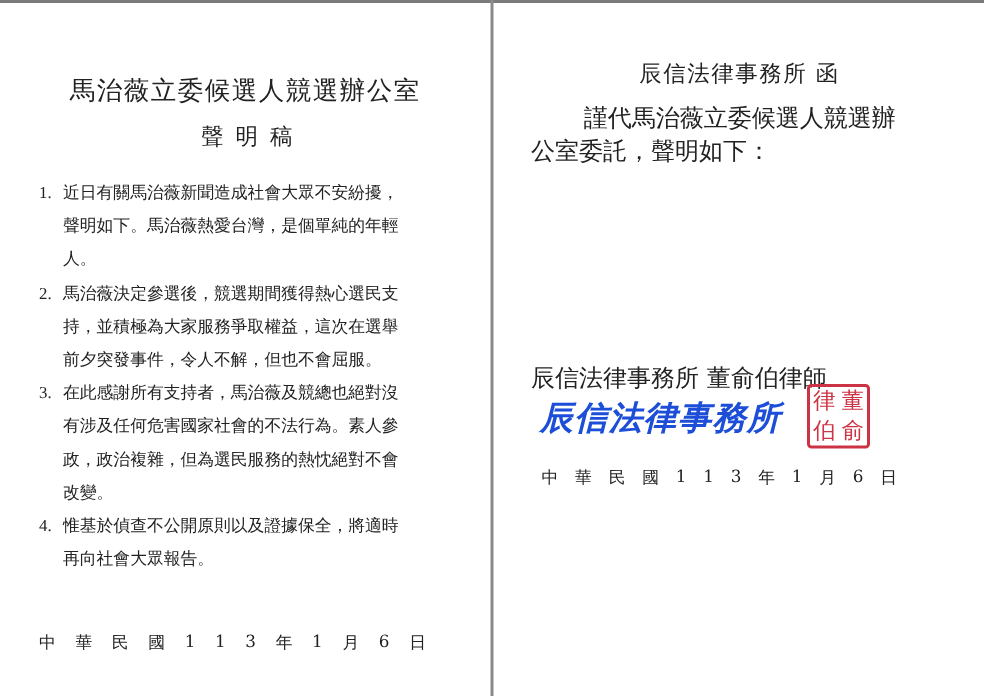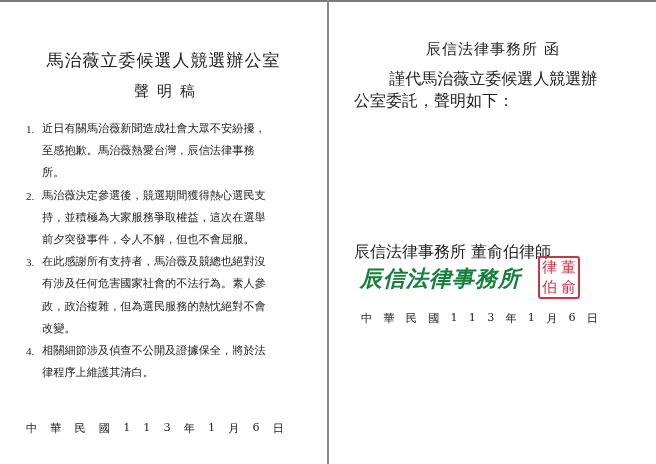--- a/index.html
+++ b/index.html
@@ -22,49 +22,49 @@
     .item .txt { flex: 1; }
     .l-sign { position: absolute; right: 50px; top: 378px; font-size: 11.2px; }
     .date { position: absolute; display: flex; font-size: 11.2px; }
     .l-date { left: 26px; top: 419px; width: 258px; justify-content: space-between; }
     .r-date { left: 31px; top: 309px; width: 237px; justify-content: space-between; }
 
     .r-title { position: absolute; left: 0; width: 326px; top: 38px; text-align: center; font-size: 15px; letter-spacing: 1px; }
     .r-intro { position: absolute; left: 24px; top: 66px; width: 258px; font-size: 16px; line-height: 22px; text-indent: 2.2em; }
     .r-body { position: absolute; left: 24px; top: 110px; width: 258px; font-size: 11.2px; line-height: 22px; text-indent: 2.2em; text-align: justify; }
     .r-sign { position: absolute; left: 24px; top: 240px; font-size: 16px; }
-    .seal-text { position: absolute; left: 30px; top: 262px; font-size: 22px; font-style: italic; font-weight: bold; color: #15803d; letter-spacing: 1px; font-family: "DejaVu Sans", sans-serif; }
+    .seal-text { position: absolute; left: 30px; top: 262px; font-size: 22px; font-style: italic; font-weight: bold; color: #1d4ed8; letter-spacing: 1px; font-family: "DejaVu Sans", sans-serif; }
     .stamp { position: absolute; left: 208px; top: 254px; width: 42px; height: 43px; border: 2px solid #cc3344; border-radius: 3px; display: grid; grid-template-columns: 1fr 1fr; grid-template-rows: 1fr 1fr; color: #cc3344; font-size: 15px; line-height: 1; text-align: center; box-sizing: border-box; }
     .stamp span { display: flex; align-items: center; justify-content: center; }
   </style>
 </head>
 <body>
 
 <div class="topline"></div>
 <div class="divider"></div>
 
 <div class="page left">
   <div class="l-title">馬治薇立委候選人競選辦公室</div>
   <div class="l-sub">聲明稿</div>
   <div class="items">
     <div class="item">
       <span class="num">1.</span>
-      <span class="txt">近日有關馬治薇新聞造成社會大眾不安紛擾，至感抱歉。馬治薇熱愛台灣，辰信法律事務所。</span>
+      <span class="txt">近日有關馬治薇新聞造成社會大眾不安紛擾，聲明如下。馬治薇熱愛台灣，是個單純的年輕人。</span>
     </div>
     <div class="item">
       <span class="num">2.</span>
       <span class="txt">馬治薇決定參選後，競選期間獲得熱心選民支持，並積極為大家服務爭取權益，這次在選舉前夕突發事件，令人不解，但也不會屈服。</span>
     </div>
     <div class="item">
       <span class="num">3.</span>
       <span class="txt">在此感謝所有支持者，馬治薇及競總也絕對沒有涉及任何危害國家社會的不法行為。素人參政，政治複雜，但為選民服務的熱忱絕對不會改變。</span>
     </div>
     <div class="item">
       <span class="num">4.</span>
-      <span class="txt">相關細節涉及偵查不公開及證據保全，將於法律程序上維護其清白。</span>
+      <span class="txt">惟基於偵查不公開原則以及證據保全，將適時再向社會大眾報告。</span>
     </div>
   </div>
   <div class="date l-date">
     <span>中</span>
     <span>華</span>
     <span>民</span>
     <span>國</span>
     <span>1</span>
     <span>1</span>
     <span>3</span>

